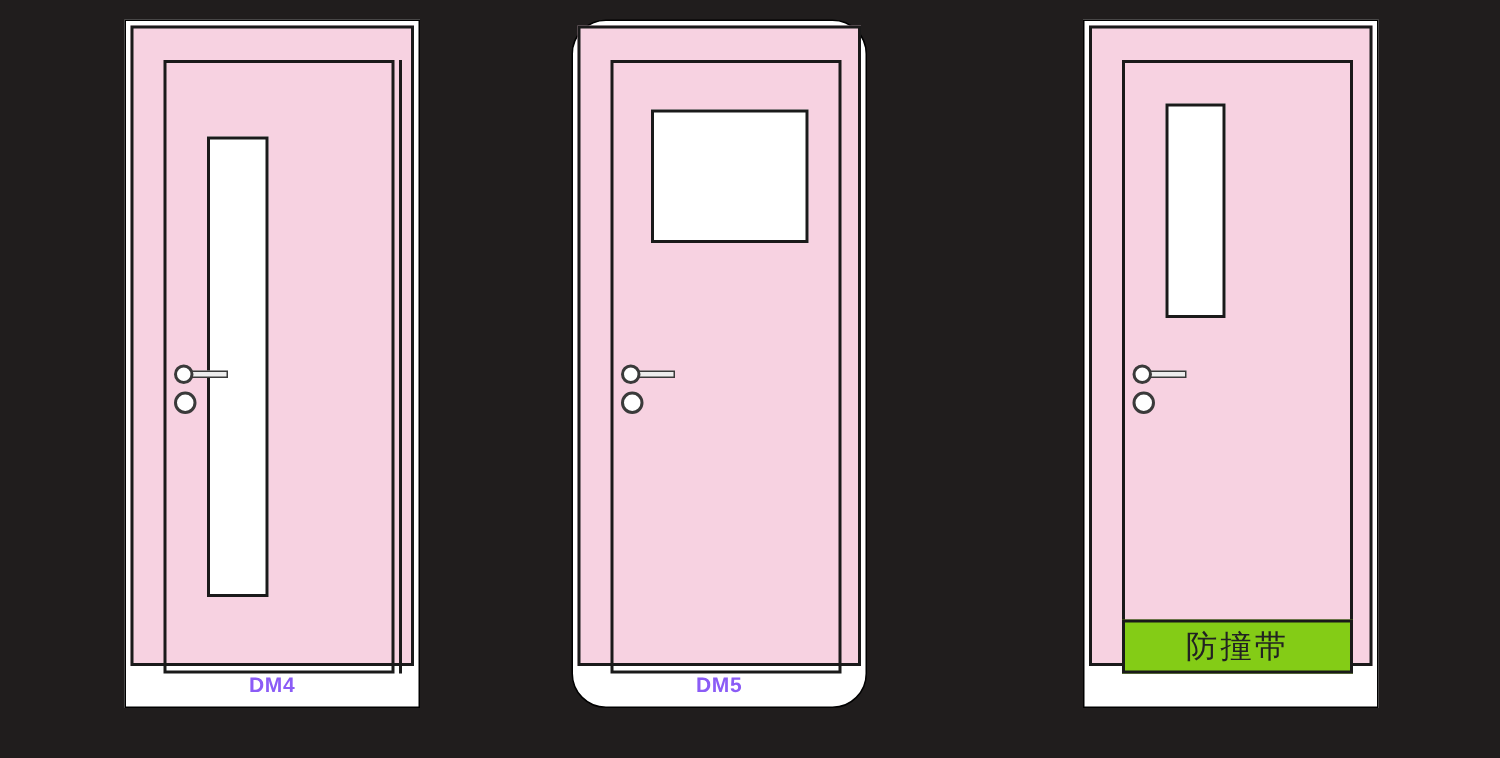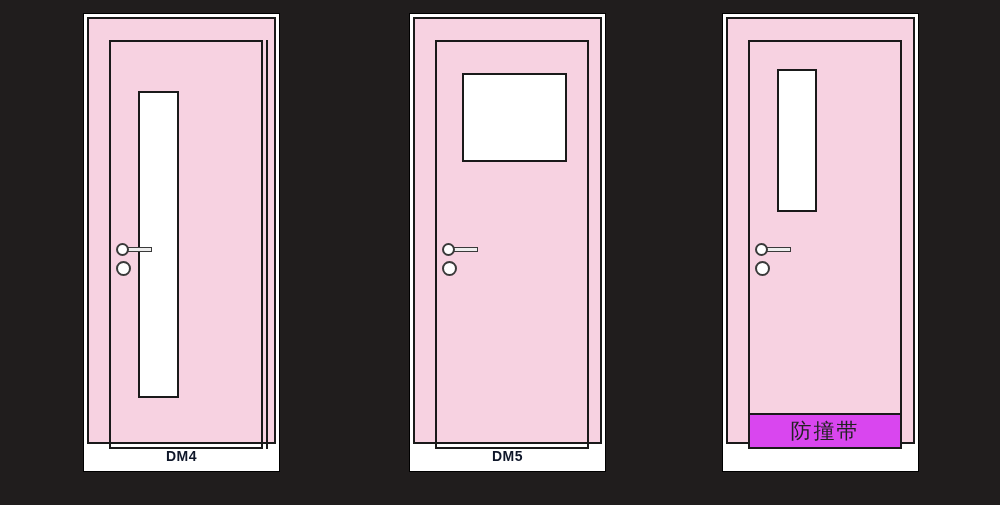--- a/index.html
+++ b/index.html
@@ -23,21 +23,21 @@
   .door-card {
     position: absolute;
     top: 13px;
     width: 197px;
     height: 459px;
     background: #ffffff;
     border: 1px solid #000000;
     box-sizing: border-box;
   }
   .door-card.d1 { left: 83px; }
-  .door-card.d2 { left: 409px; }
+  .door-card.d2 { left: 381px; border-radius: 23px; }
   .door-card.d3 { left: 722px; }
 
   
   .frame {
     position: absolute;
     left: 3px; right: 3px; top: 3px;
     height: 427px;
     background: var(--pink, #F7D2E1);
     border: 2px solid var(--line, #1A1A1A);
     box-sizing: border-box;
@@ -95,42 +95,42 @@
     background: #ffffff;
     border: 2px solid #3a3a3a;
     box-sizing: border-box;
   }
 
   
   .bumper {
     position: absolute;
     left: 20px; top: 394px;
     width: 154px; height: 36px;
-    background: #d946ef;
+    background: #84cc16;
     border: 2px solid var(--line, #1A1A1A);
     box-sizing: border-box;
     display: flex;
     align-items: center;
     justify-content: center;
     font-family: "DejaVu Serif", "Liberation Serif", serif;
     font-size: 21px;
     letter-spacing: 2px;
     color: #222222;
   }
 
   
   .plinth-label {
     position: absolute;
     left: 0; right: 0;
     top: 434px;
     text-align: center;
     font-weight: 700;
     font-size: 14px;
     letter-spacing: 0.5px;
-    color: #0f172a;
+    color: #8b5cf6;
   }
 </style>
 </head>
 <body style="background: rgb(32, 29, 29);">
 
 <div class="stage">
 
   <div class="door-card d1">
     <div class="frame">
       <div class="leaf"></div>

